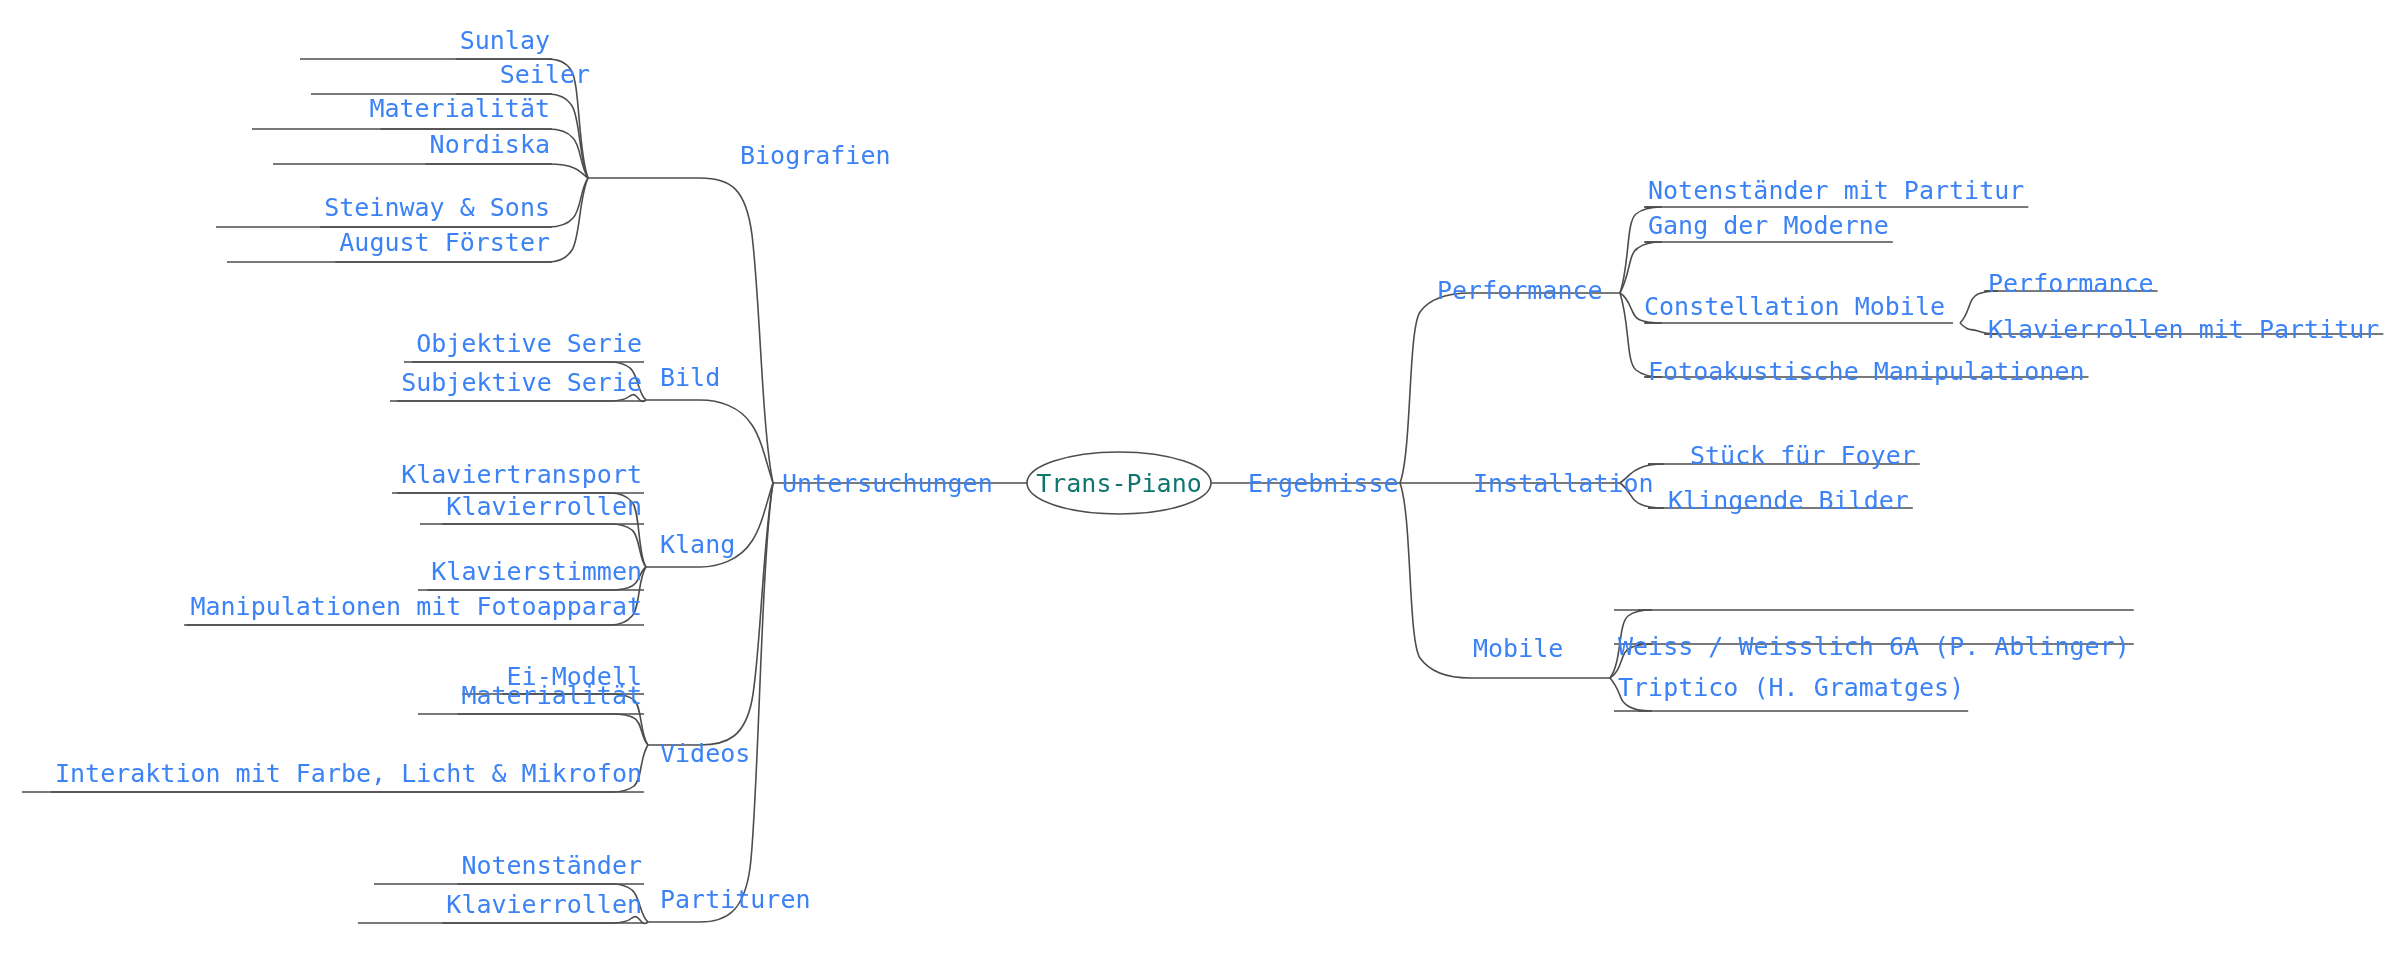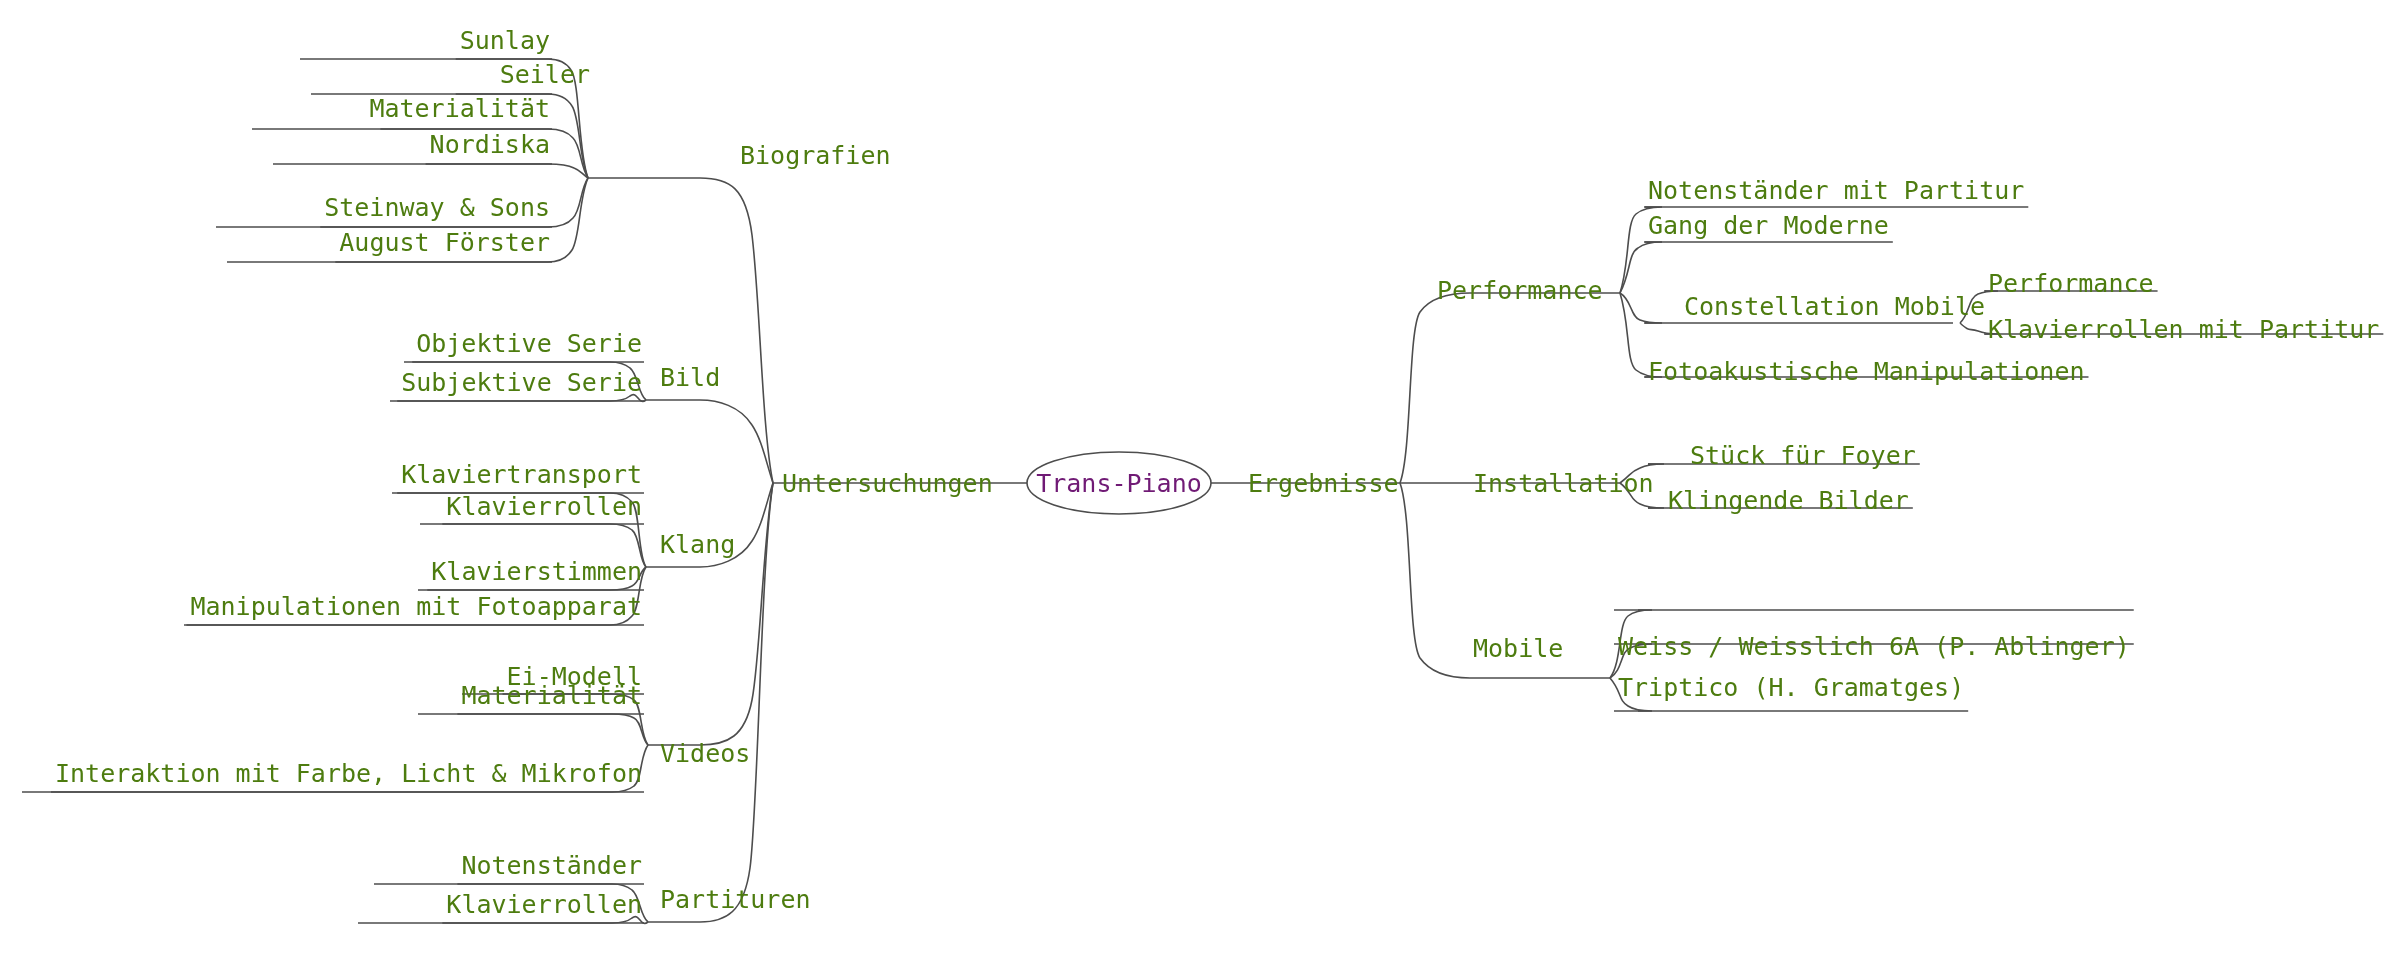--- a/index.html
+++ b/index.html
@@ -24,34 +24,34 @@
     pointer-events: none;
   }
   svg#wires path, svg#wires ellipse {
     fill: none;
     stroke: #4d4d4d;
     stroke-width: 1.6;
   }
   .node {
     position: absolute;
     white-space: nowrap;
-    color: #4d7c0f;
+    color: #3b82f6;
     font-size: 25px;
     line-height: 1;
     letter-spacing: 0px;
     transform: translateY(-50%);
   }
   .node.right-anchored {
     
     transform: translate(-100%, -50%);
   }
   .root-label {
     position: absolute;
     font-size: 25px;
-    color: #701a75;
+    color: #0f766e;
     white-space: nowrap;
     transform: translate(-50%, -50%);
   }
 </style>
 </head>
 <body>
 
 <div id="canvas">
 
   <svg id="wires" viewBox="0 0 2400 960">
@@ -177,21 +177,21 @@
   <div class="node right-anchored" style="left:642px; top:904px;">Klavierrollen</div>
 
   <div class="node" style="left:1248px; top:483px;">Ergebnisse</div>
 
   <div class="node" style="left:1437px; top:290px;">Performance</div>
   <div class="node" style="left:1473px; top:483px;">Installation</div>
   <div class="node" style="left:1473px; top:648px;">Mobile</div>
 
   <div class="node" style="left:1648px; top:190px;">Notenständer mit Partitur</div>
   <div class="node" style="left:1648px; top:225px;">Gang der Moderne</div>
-  <div class="node" style="left:1684px; top:306px;">Constellation Mobile</div>
+  <div class="node" style="left:1644px; top:306px;">Constellation Mobile</div>
   <div class="node" style="left:1648px; top:371px;">Fotoakustische Manipulationen</div>
 
   <div class="node" style="left:1988px; top:283px;">Performance</div>
   <div class="node" style="left:1988px; top:329px;">Klavierrollen mit Partitur</div>
 
   <div class="node" style="left:1690px; top:455px;">Stück für Foyer</div>
   <div class="node" style="left:1668px; top:500px;">Klingende Bilder</div>
 
   <div class="node" style="left:1618px; top:646px;">Weiss / Weisslich 6A (P. Ablinger)</div>
   <div class="node" style="left:1618px; top:687px;">Triptico (H. Gramatges)</div>

